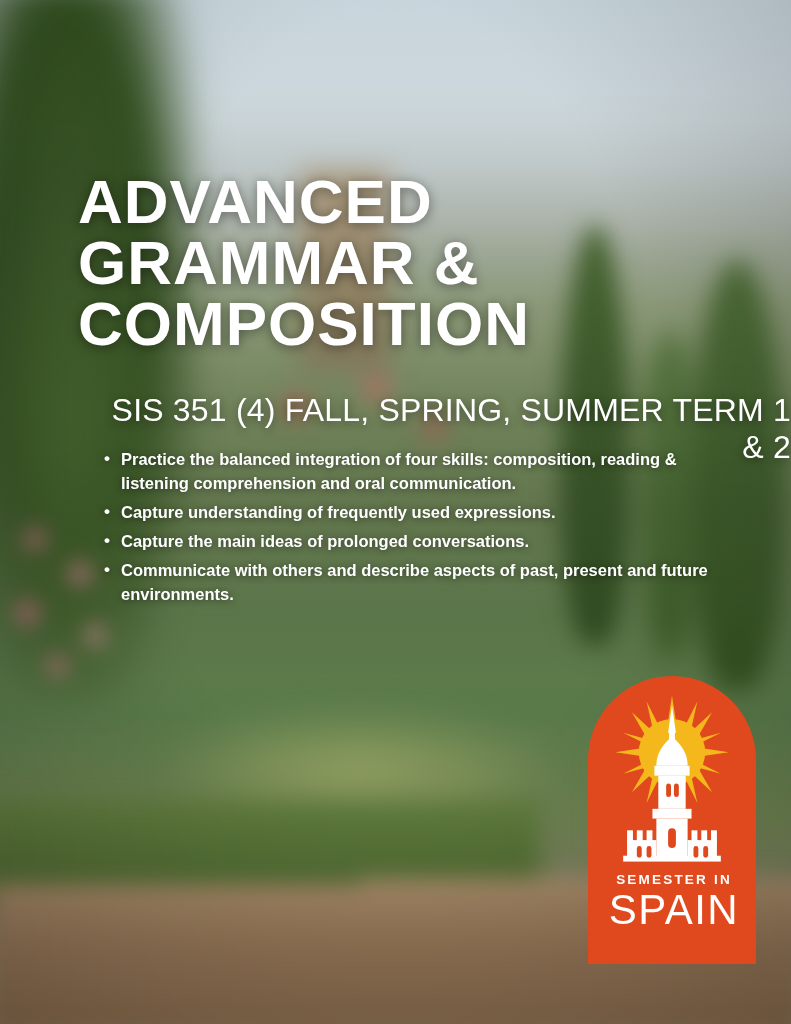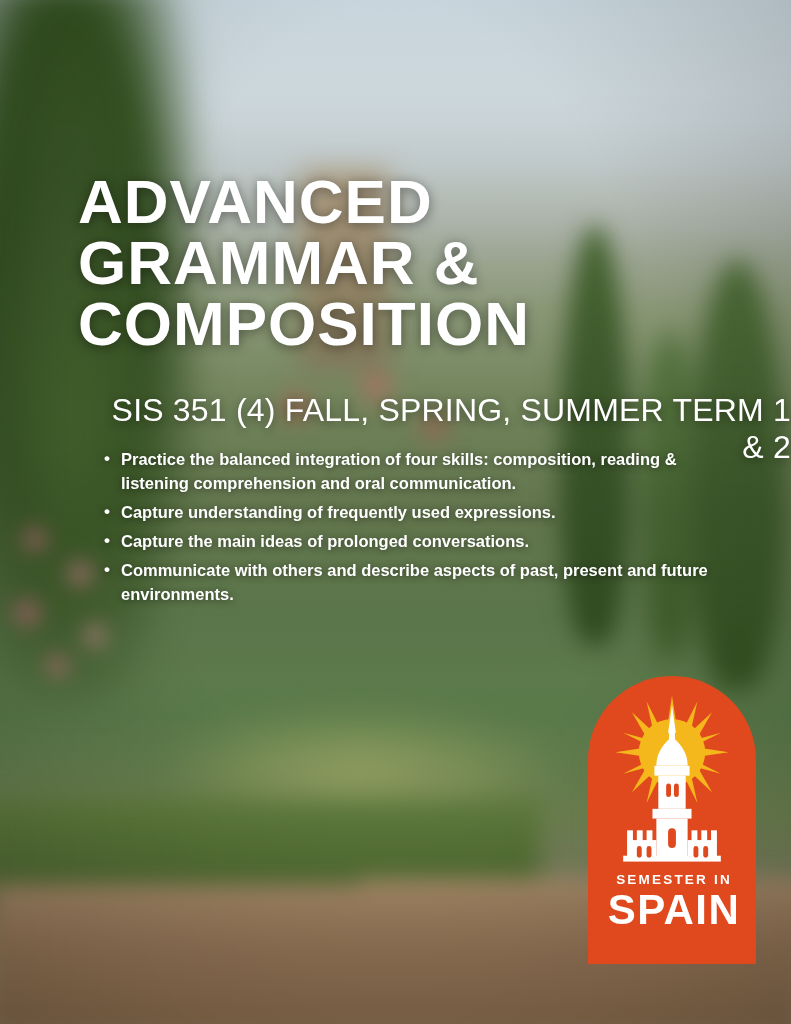--- a/index.html
+++ b/index.html
@@ -245,21 +245,21 @@
   }
   .logo-text-top {
     top: 196px;
     font-size: 13.5px;
     font-weight: bold;
     letter-spacing: 2.2px;
   }
   .logo-text-bottom {
     top: 212px;
     font-size: 42px;
-    font-weight: bold;
+    font-weight: normal;
     letter-spacing: 1.5px;
     line-height: 1.05;
   }
 </style>
 </head>
 <body>
 
 <div class="poster">
 
   <div class="bg">

